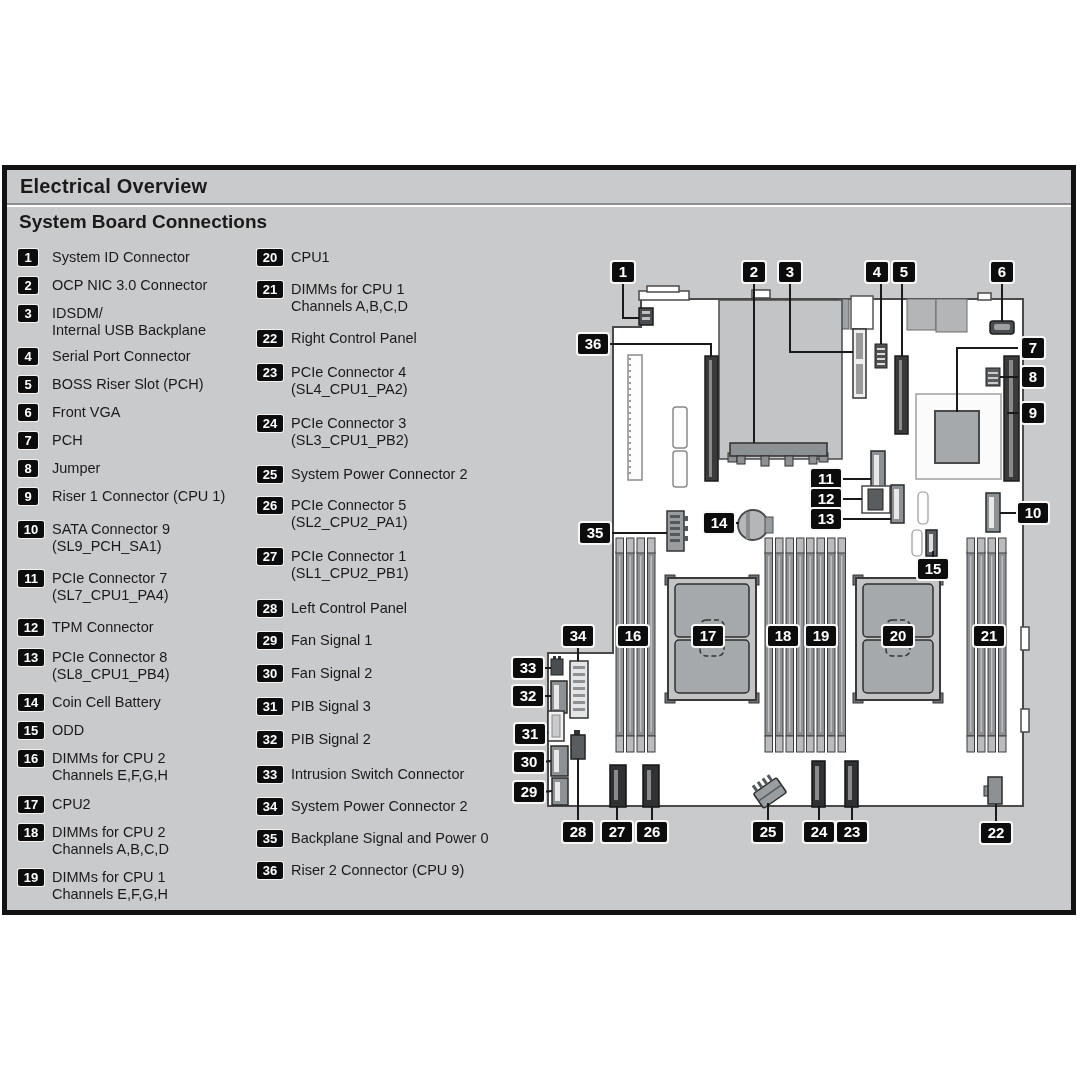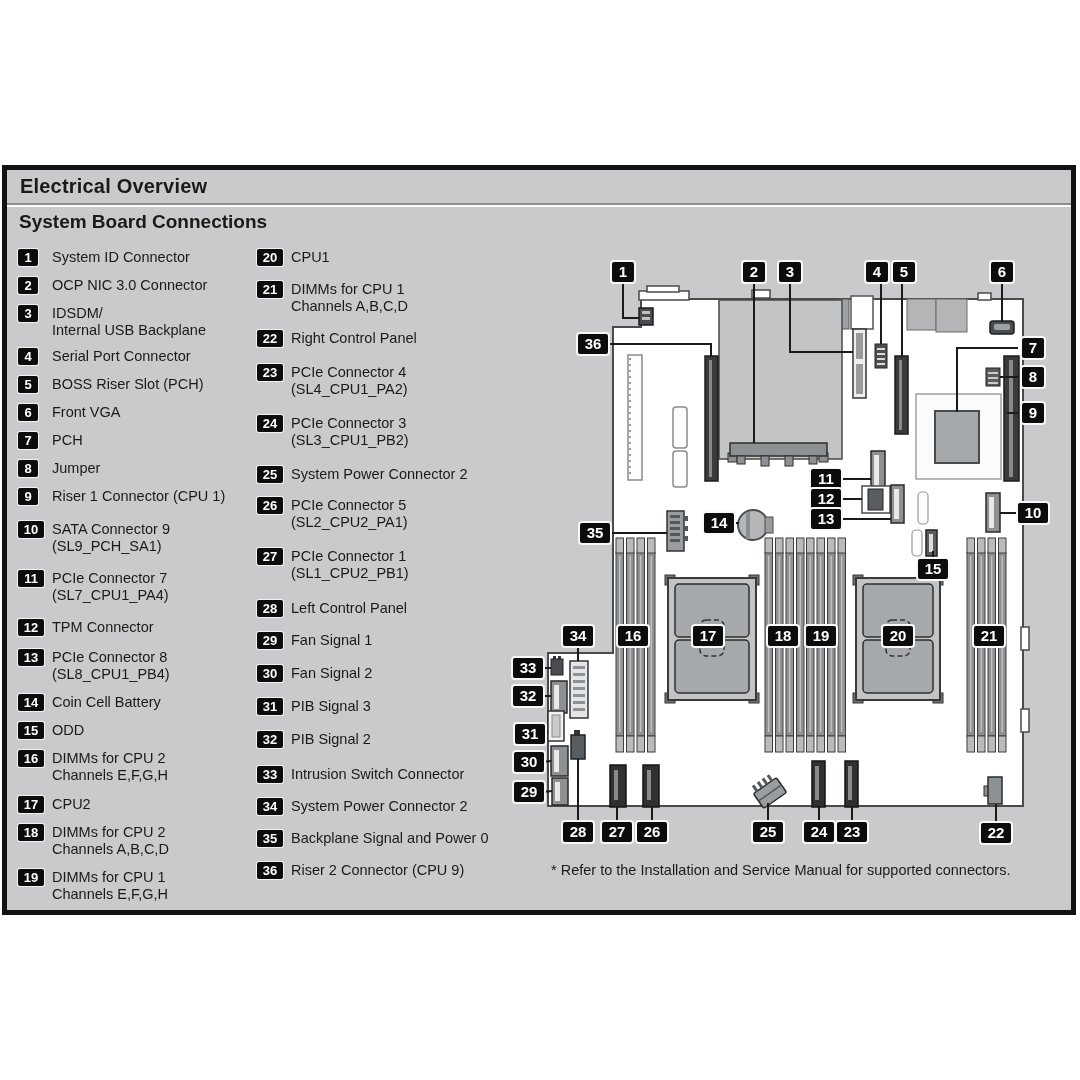--- a/index.html
+++ b/index.html
@@ -654,14 +654,13 @@
       <div class="co-chip w2" style="left: 529px; top: 792px; background: rgb(12, 12, 12); color: rgb(255, 255, 255);">29</div>
       <div class="co-chip w2" style="left: 529px; top: 762px; background: rgb(12, 12, 12); color: rgb(255, 255, 255);">30</div>
       <div class="co-chip w2" style="left: 530px; top: 734px; background: rgb(12, 12, 12); color: rgb(255, 255, 255);">31</div>
       <div class="co-chip w2" style="left: 528px; top: 696px; background: rgb(12, 12, 12); color: rgb(255, 255, 255);">32</div>
       <div class="co-chip w2" style="left: 528px; top: 668px; background: rgb(12, 12, 12); color: rgb(255, 255, 255);">33</div>
       <div class="co-chip w2" style="left: 578px; top: 636px; background: rgb(12, 12, 12); color: rgb(255, 255, 255);">34</div>
       <div class="co-chip w2" style="left: 595px; top: 533px; background: rgb(12, 12, 12); color: rgb(255, 255, 255);">35</div>
       <div class="co-chip w2" style="left: 593px; top: 344px; background: rgb(12, 12, 12); color: rgb(255, 255, 255);">36</div>
     </div>
 
-  <div class="footnote">* Refer to the Installation and Service Manual for supported connectors.</div>
 </div>
 
 </body></html>

